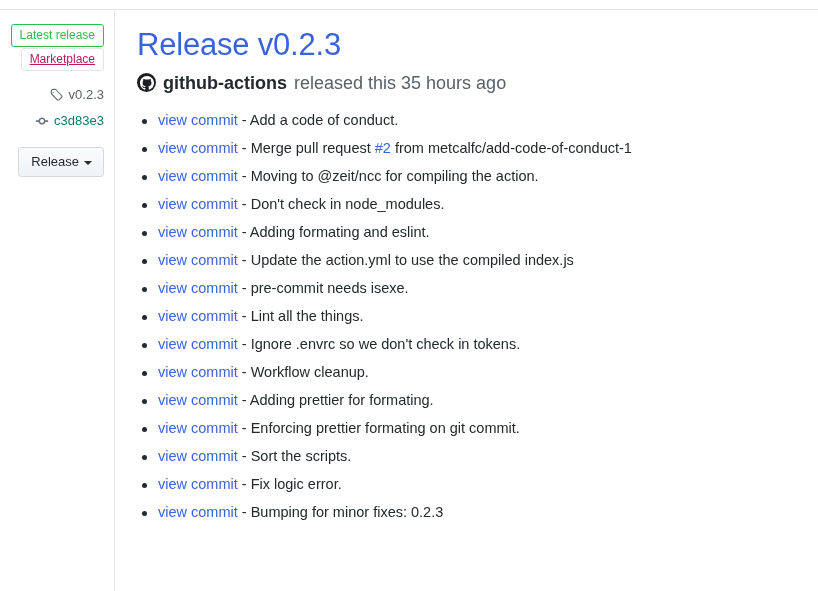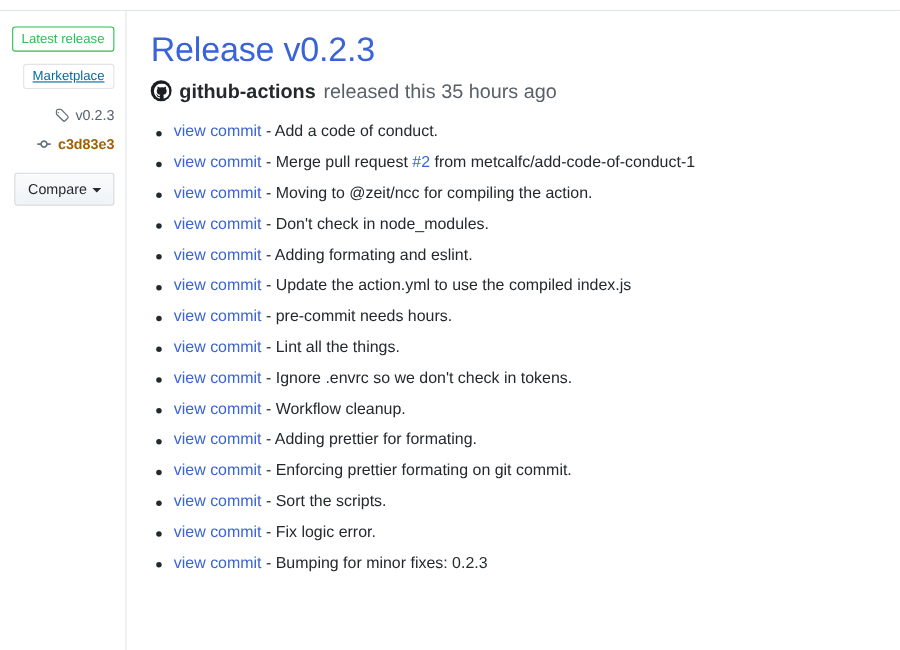--- a/index.html
+++ b/index.html
@@ -52,23 +52,23 @@
     border-radius: 3px;
     border: 1px solid transparent;
     background: #ffffff;
     white-space: nowrap;
   }
   .badge-latest {
     color: #2cbe4e;
     border-color: #2cbe4e;
   }
   .badge-marketplace {
-    color: #0369a1;
+    color: #be185d;
     border-color: #e1e4e8;
-    margin-top: 11px;
+    margin-top: 1px;
   }
   .meta-line {
     display: flex;
     align-items: center;
     justify-content: flex-end;
     gap: 5px;
     margin-top: 11px;
     font-size: 13px;
     color: #586069;
     white-space: nowrap;
@@ -210,25 +210,25 @@
         </span>
         <a href="#" class="link" style="color:#586069;">v0.2.3</a>
       </div>
 
       <div class="meta-line">
         <span class="meta-ico">
           <svg width="14" height="14" viewBox="0 0 14 16" fill="currentColor" aria-hidden="true">
             <path d="M10.86 7c-.45-1.72-2-3-3.86-3-1.86 0-3.41 1.28-3.86 3H0v2h3.14c.45 1.72 2 3 3.86 3 1.86 0 3.41-1.28 3.86-3H14V7h-3.14zM7 10.2a2.2 2.2 0 1 1 0-4.4 2.2 2.2 0 0 1 0 4.4z"></path>
           </svg>
         </span>
-        <a href="#" class="link" style="color:#a16207;font-weight:bold;">c3d83e3</a>
+        <a href="#" class="link" style="color:#0f766e;">c3d83e3</a>
       </div>
 
       <button class="compare-btn">
-        <span>Compare</span>
+        <span>Release</span>
         <span class="caret"></span>
       </button>
 
     </div>
 
     <div class="divider"></div>
 
     <div class="main">
 
       <h1 class="release-title">
@@ -251,21 +251,21 @@
         <span>released this 35 hours ago</span>
       </div>
 
       <ul class="commit-list">
           <li class="commit-item"><a href="#" class="link">view commit</a><span class="sep"> - </span><span class="msg">Add a code of conduct.</span></li>
           <li class="commit-item"><a href="#" class="link">view commit</a><span class="sep"> - </span><span class="msg">Merge pull request </span><a href="#" class="issue-link">#2</a><span class="msg"> from metcalfc/add-code-of-conduct-1</span></li>
           <li class="commit-item"><a href="#" class="link">view commit</a><span class="sep"> - </span><span class="msg">Moving to @zeit/ncc for compiling the action.</span></li>
           <li class="commit-item"><a href="#" class="link">view commit</a><span class="sep"> - </span><span class="msg">Don't check in node_modules.</span></li>
           <li class="commit-item"><a href="#" class="link">view commit</a><span class="sep"> - </span><span class="msg">Adding formating and eslint.</span></li>
           <li class="commit-item"><a href="#" class="link">view commit</a><span class="sep"> - </span><span class="msg">Update the action.yml to use the compiled index.js</span></li>
-          <li class="commit-item"><a href="#" class="link">view commit</a><span class="sep"> - </span><span class="msg">pre-commit needs hours.</span></li>
+          <li class="commit-item"><a href="#" class="link">view commit</a><span class="sep"> - </span><span class="msg">pre-commit needs isexe.</span></li>
           <li class="commit-item"><a href="#" class="link">view commit</a><span class="sep"> - </span><span class="msg">Lint all the things.</span></li>
           <li class="commit-item"><a href="#" class="link">view commit</a><span class="sep"> - </span><span class="msg">Ignore .envrc so we don't check in tokens.</span></li>
           <li class="commit-item"><a href="#" class="link">view commit</a><span class="sep"> - </span><span class="msg">Workflow cleanup.</span></li>
           <li class="commit-item"><a href="#" class="link">view commit</a><span class="sep"> - </span><span class="msg">Adding prettier for formating.</span></li>
           <li class="commit-item"><a href="#" class="link">view commit</a><span class="sep"> - </span><span class="msg">Enforcing prettier formating on git commit.</span></li>
           <li class="commit-item"><a href="#" class="link">view commit</a><span class="sep"> - </span><span class="msg">Sort the scripts.</span></li>
           <li class="commit-item"><a href="#" class="link">view commit</a><span class="sep"> - </span><span class="msg">Fix logic error.</span></li>
           <li class="commit-item"><a href="#" class="link">view commit</a><span class="sep"> - </span><span class="msg">Bumping for minor fixes: 0.2.3</span></li>
         </ul>
 

